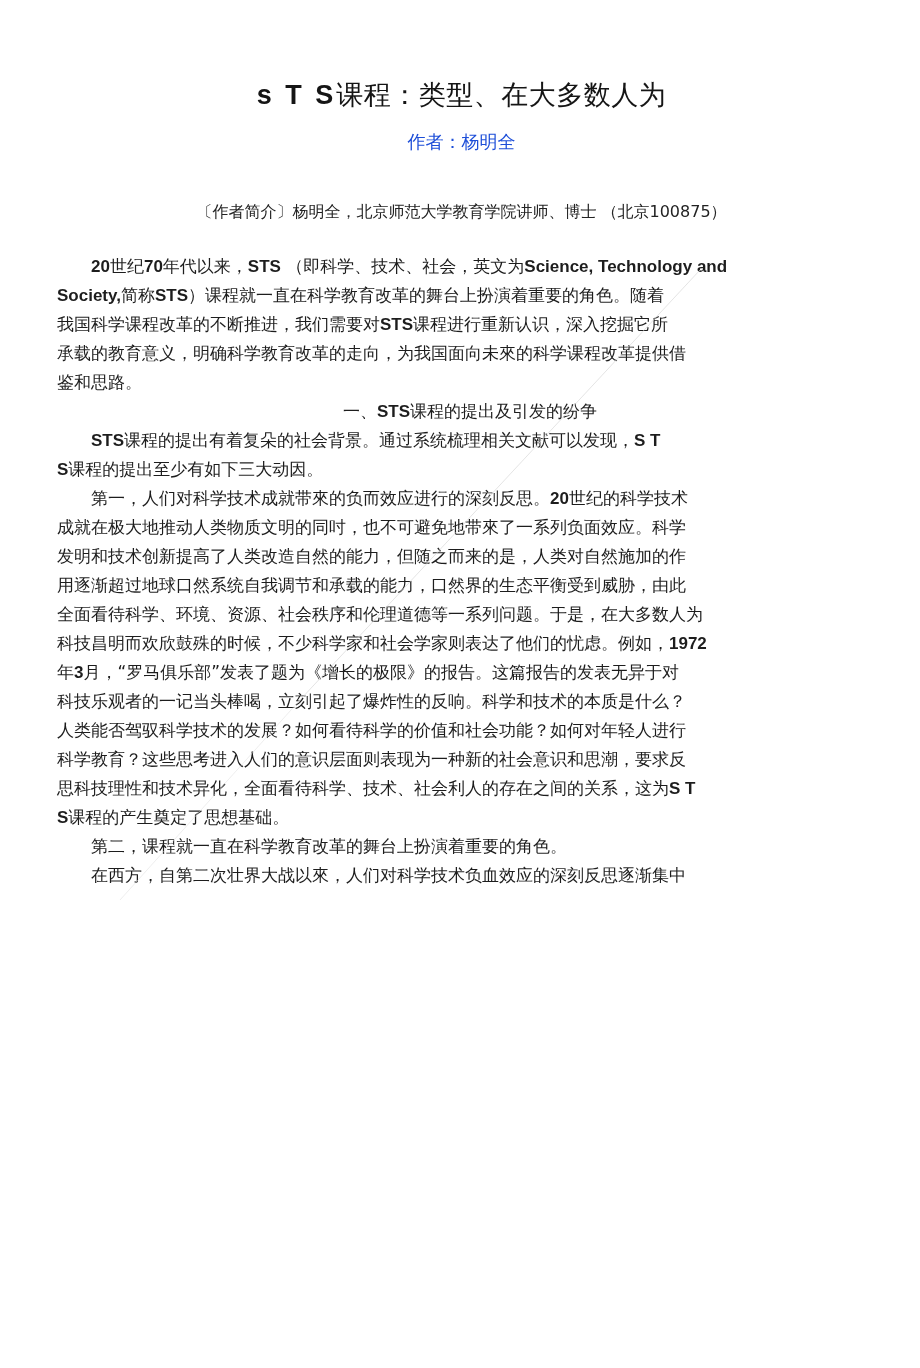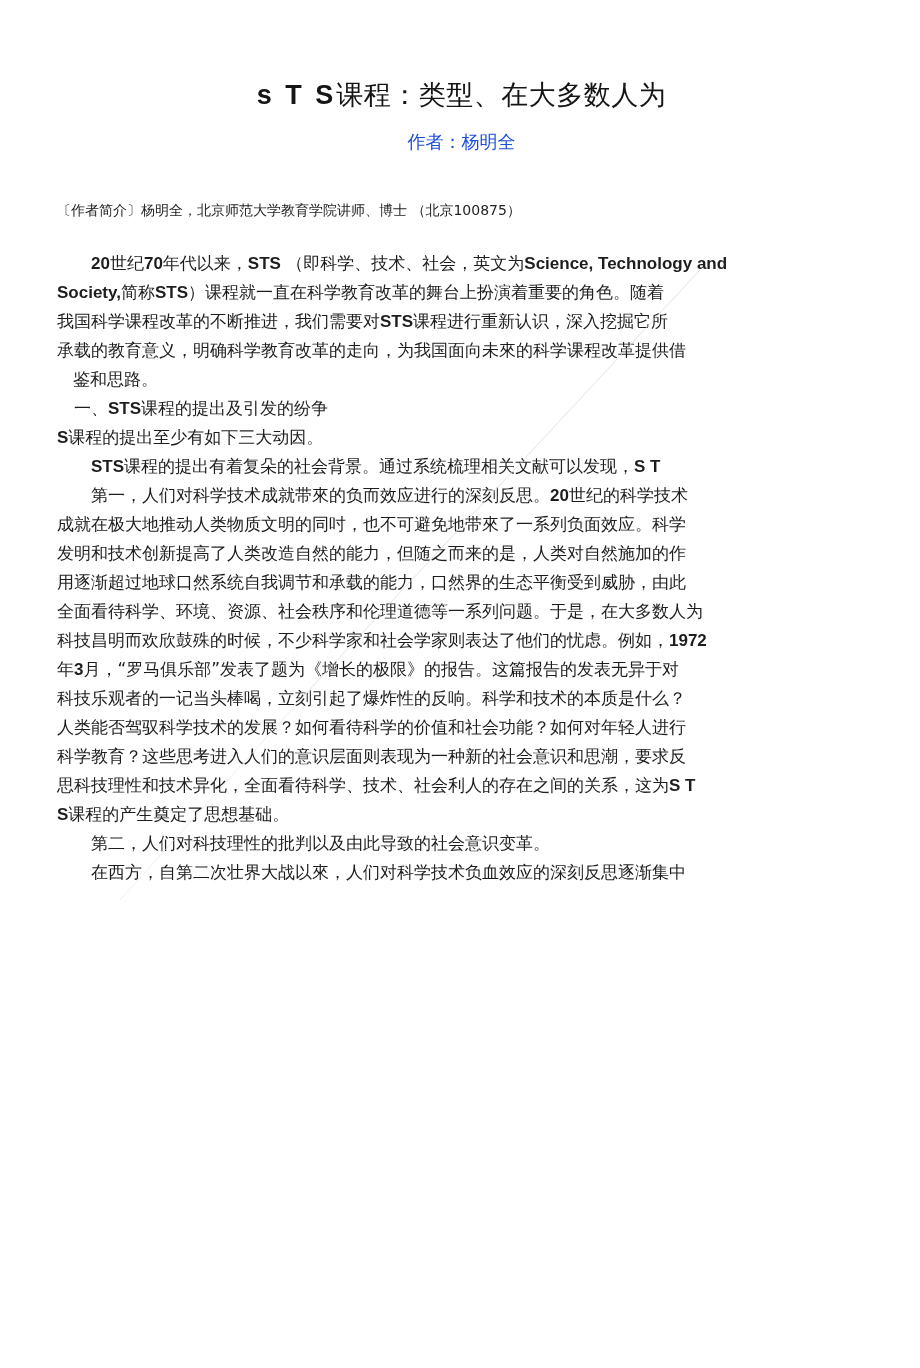--- a/index.html
+++ b/index.html
@@ -52,40 +52,41 @@
     margin: 0;
     padding-top: 17px;
     text-align: center;
     font-size: 18px;
     font-weight: 400;
     color: #1d4ed8;
   }
   .doc-bio {
     margin: 0;
     padding-top: 46px;
-    font-size: 14px;
+    font-size: 16px;
     line-height: 1.5;
     color: #232323;
     white-space: nowrap;
+    text-align: center;
   }
   .body-block {
     padding-top: 28px;
   }
   p.para {
     margin: 0;
     font-size: 17px;
     line-height: 29px;
     color: #1d1d1d;
     text-align: justify;
     text-justify: inter-character;
     text-indent: 2em;
   }
   p.para.heading-line {
     text-indent: 1em;
-    text-align: left;
+    text-align: center;
   }
   
   .ln {
     display: block;
     white-space: nowrap;
   }
   .latin {
     font-family: Liberation Sans, sans-serif;
     font-weight: 700;
   }
@@ -110,49 +111,49 @@
 
     <div class="doc-bio">〔作者简介〕杨明全，北京师范大学教育学院讲师、博士 （北京100875）</div>
 
     <div class="body-block">
 
       <p class="para">
         <span class="ln" style="text-indent: 2em;"><span class="latin">20</span>世纪<span class="latin">70</span>年代以来，<span class="latin">STS</span> （即科学、技术、社会，英文为<span class="latin">Science, Technology and</span></span>
         <span class="ln noindent-line" style="text-indent: 0px;"><span class="latin">Society,</span>简称<span class="latin">STS</span>）课程就一直在科学教育改革的舞台上扮演着重要的角色。随着</span>
         <span class="ln" style="text-indent: 0px;">我国科学课程改革的不断推进，我们需要对<span class="latin">STS</span>课程进行重新认识，深入挖掘它所</span>
         <span class="ln" style="text-indent: 0px;">承载的教育意义，明确科学教育改革的走向，为我国面向未來的科学课程改革提供借</span>
-        <span class="ln" style="text-indent: 0px; margin-left: 16px;">鉴和思路。</span>
+        <span class="ln" style="text-indent: 0px;">鉴和思路。</span>
       </p>
 
       <p class="para heading-line">
         <span class="ln" style="text-indent: 1em;">一、<span class="latin">STS</span>课程的提出及引发的纷争</span>
       </p>
 
       <p class="para">
+        <span class="ln" style="text-indent: 2em;"><span class="latin">STS</span>课程的提出有着复朵的社会背景。通过系统梳理相关文献可以发现，<span class="latin">S        T</span></span>
         <span class="ln" style="text-indent: 0px;"><span class="latin">S</span>课程的提出至少有如下三大动因。</span>
-        <span class="ln" style="text-indent: 2em;"><span class="latin">STS</span>课程的提出有着复朵的社会背景。通过系统梳理相关文献可以发现，<span class="latin">S        T</span></span>
       </p>
 
       <p class="para">
         <span class="ln" style="text-indent: 2em;">第一，人们对科学技术成就带來的负而效应进行的深刻反思。<span class="latin">20</span>世纪的科学技术</span>
         <span class="ln" style="text-indent: 0px;">成就在极大地推动人类物质文明的同吋，也不可避免地带來了一系列负面效应。科学</span>
         <span class="ln" style="text-indent: 0px;">发明和技术创新提高了人类改造自然的能力，但随之而来的是，人类对自然施加的作</span>
         <span class="ln" style="text-indent: 0px;">用逐渐超过地球口然系统自我调节和承载的能力，口然界的生态平衡受到威胁，由此</span>
         <span class="ln" style="text-indent: 0px;">全面看待科学、环境、资源、社会秩序和伦理道德等一系列问题。于是，在大多数人为</span>
         <span class="ln" style="text-indent: 0px;">科技昌明而欢欣鼓殊的时候，不少科学家和社会学家则表达了他们的忧虑。例如，<span class="latin">1972</span></span>
         <span class="ln" style="text-indent: 0px;">年<span class="latin">3</span>月，“罗马俱乐部”发表了题为《增长的极限》的报告。这篇报告的发表无异于对</span>
         <span class="ln" style="text-indent: 0px;">科技乐观者的一记当头棒喝，立刻引起了爆炸性的反响。科学和技术的本质是什么？</span>
         <span class="ln" style="text-indent: 0px;">人类能否驾驭科学技术的发展？如何看待科学的价值和社会功能？如何对年轻人进行</span>
         <span class="ln" style="text-indent: 0px;">科学教育？这些思考进入人们的意识层面则表现为一种新的社会意识和思潮，要求反</span>
         <span class="ln" style="text-indent: 0px;">思科技理性和技术异化，全面看待科学、技术、社会利人的存在之间的关系，这为<span class="latin">S        T</span></span>
         <span class="ln" style="text-indent: 0px;"><span class="latin">S</span>课程的产生奠定了思想基础。</span>
       </p>
 
       <p class="para">
-        <span class="ln" style="text-indent: 2em;">第二，人们对科技理性的批判以及由此导致的社会意识变革。</span>
+        <span class="ln" style="text-indent: 2em;">第二，课程就一直在科学教育改革的舞台上扮演着重要的角色。</span>
       </p>
 
       <p class="para">
         <span class="ln" style="text-indent: 2em;">在西方，自第二次壮界大战以來，人们对科学技术负血效应的深刻反思逐渐集中</span>
       </p>
 
     </div>
   </div>
 </div>
 

